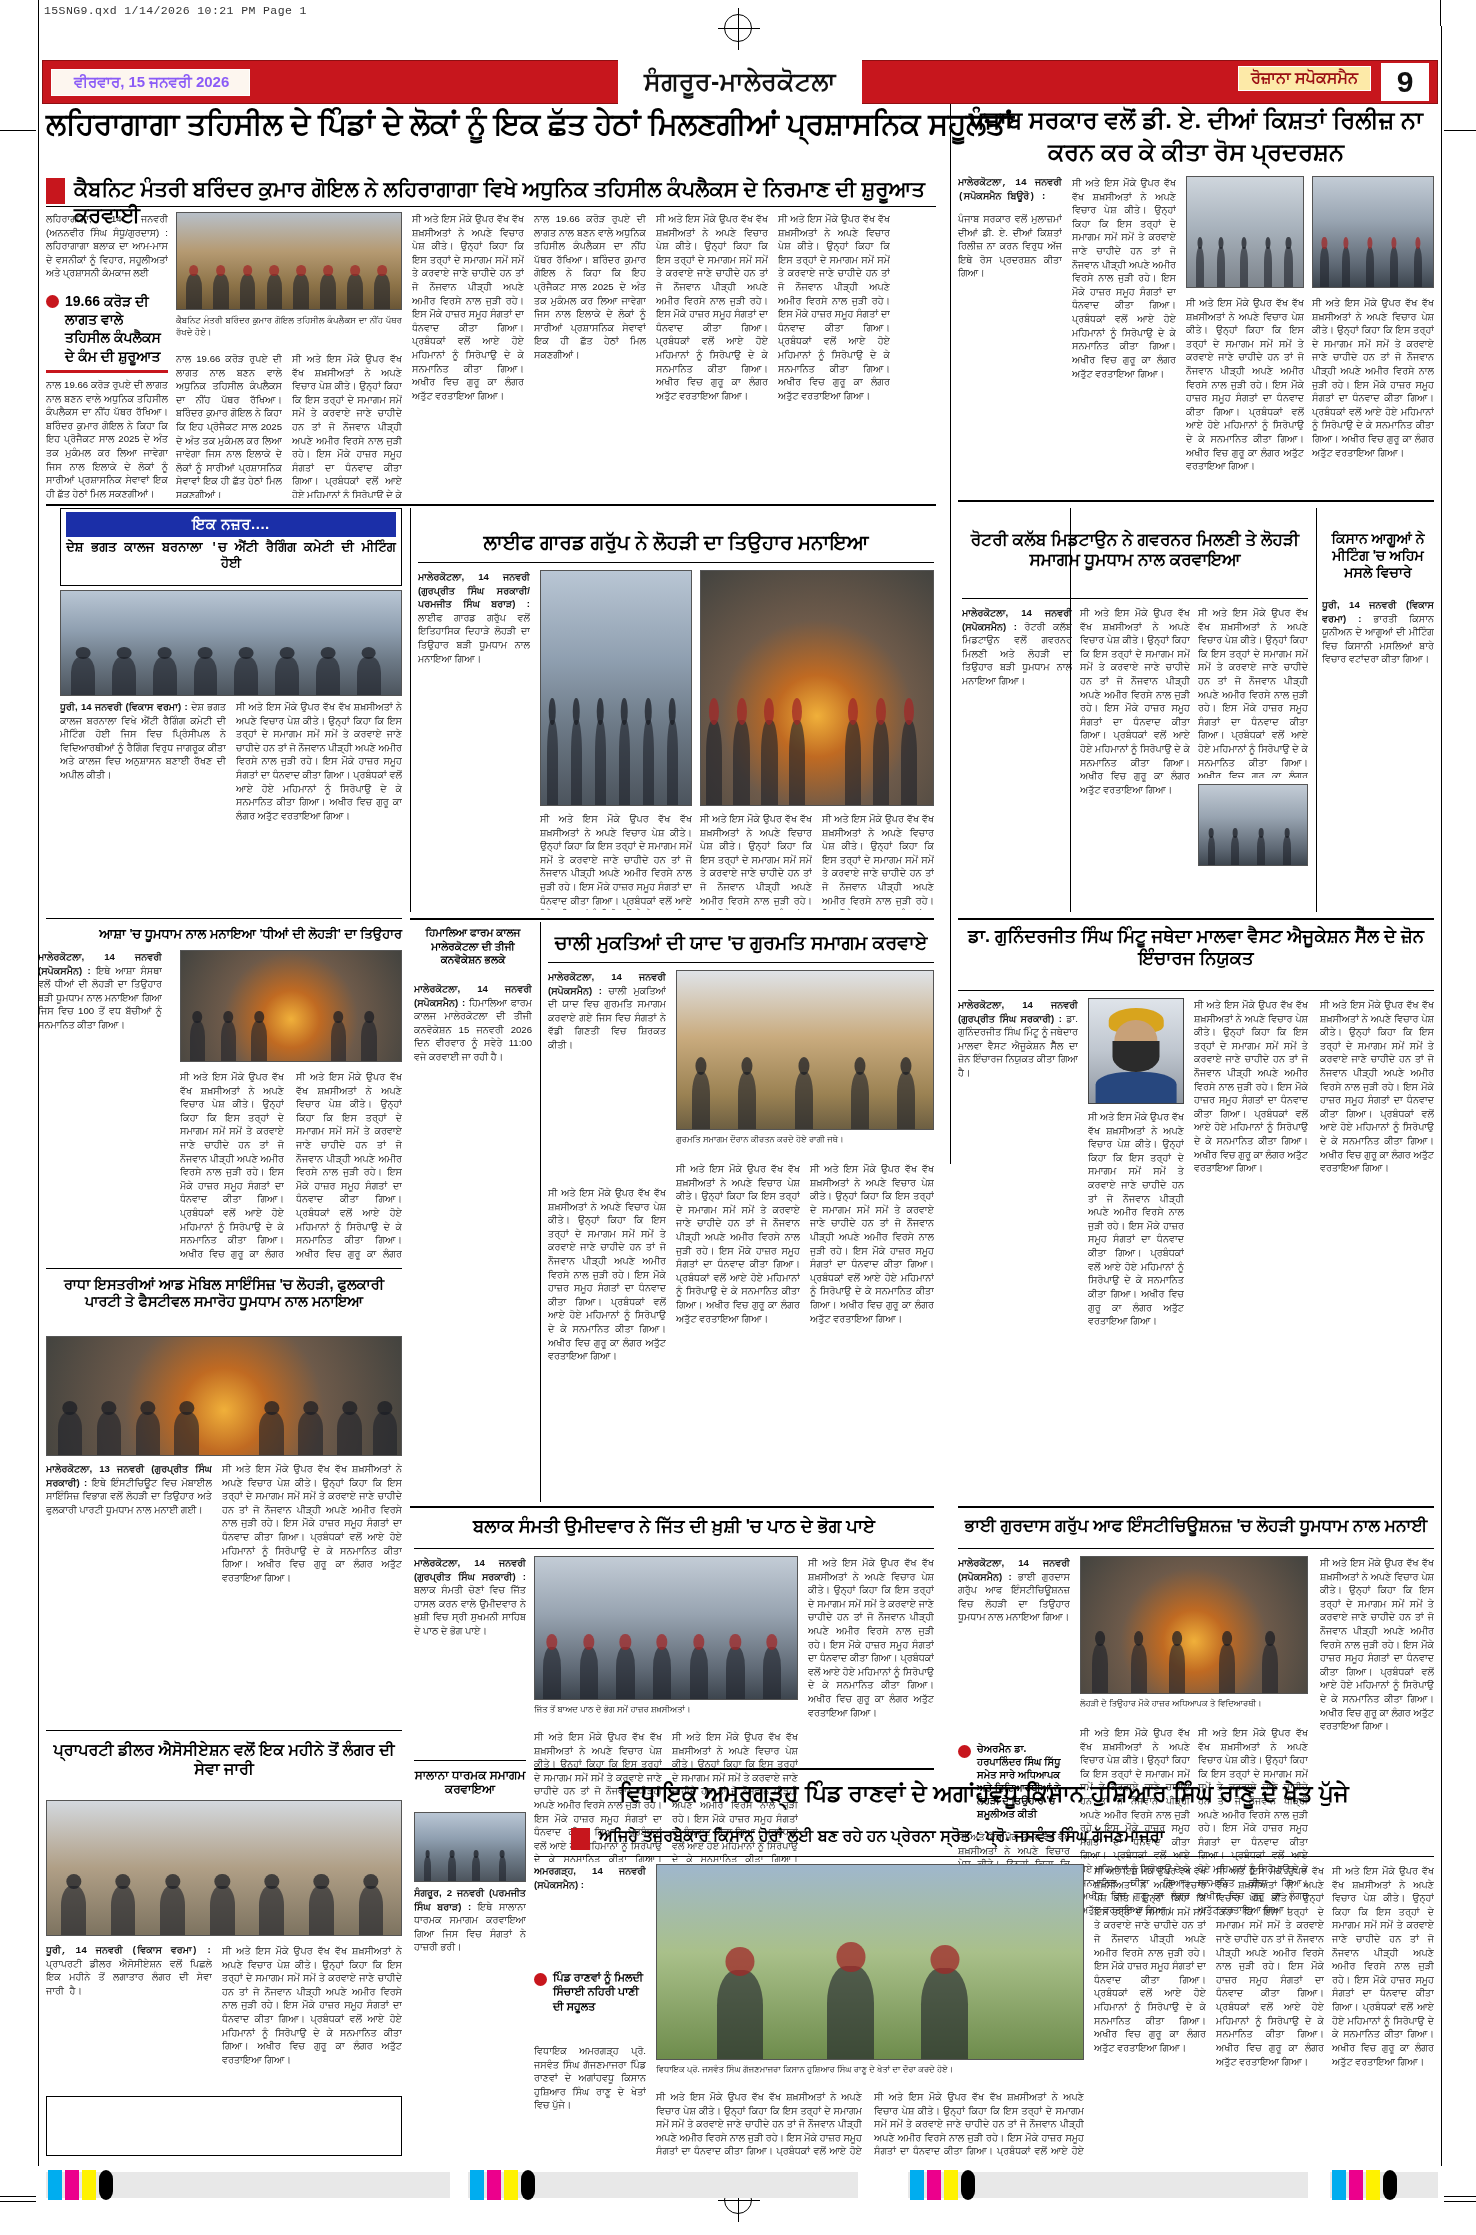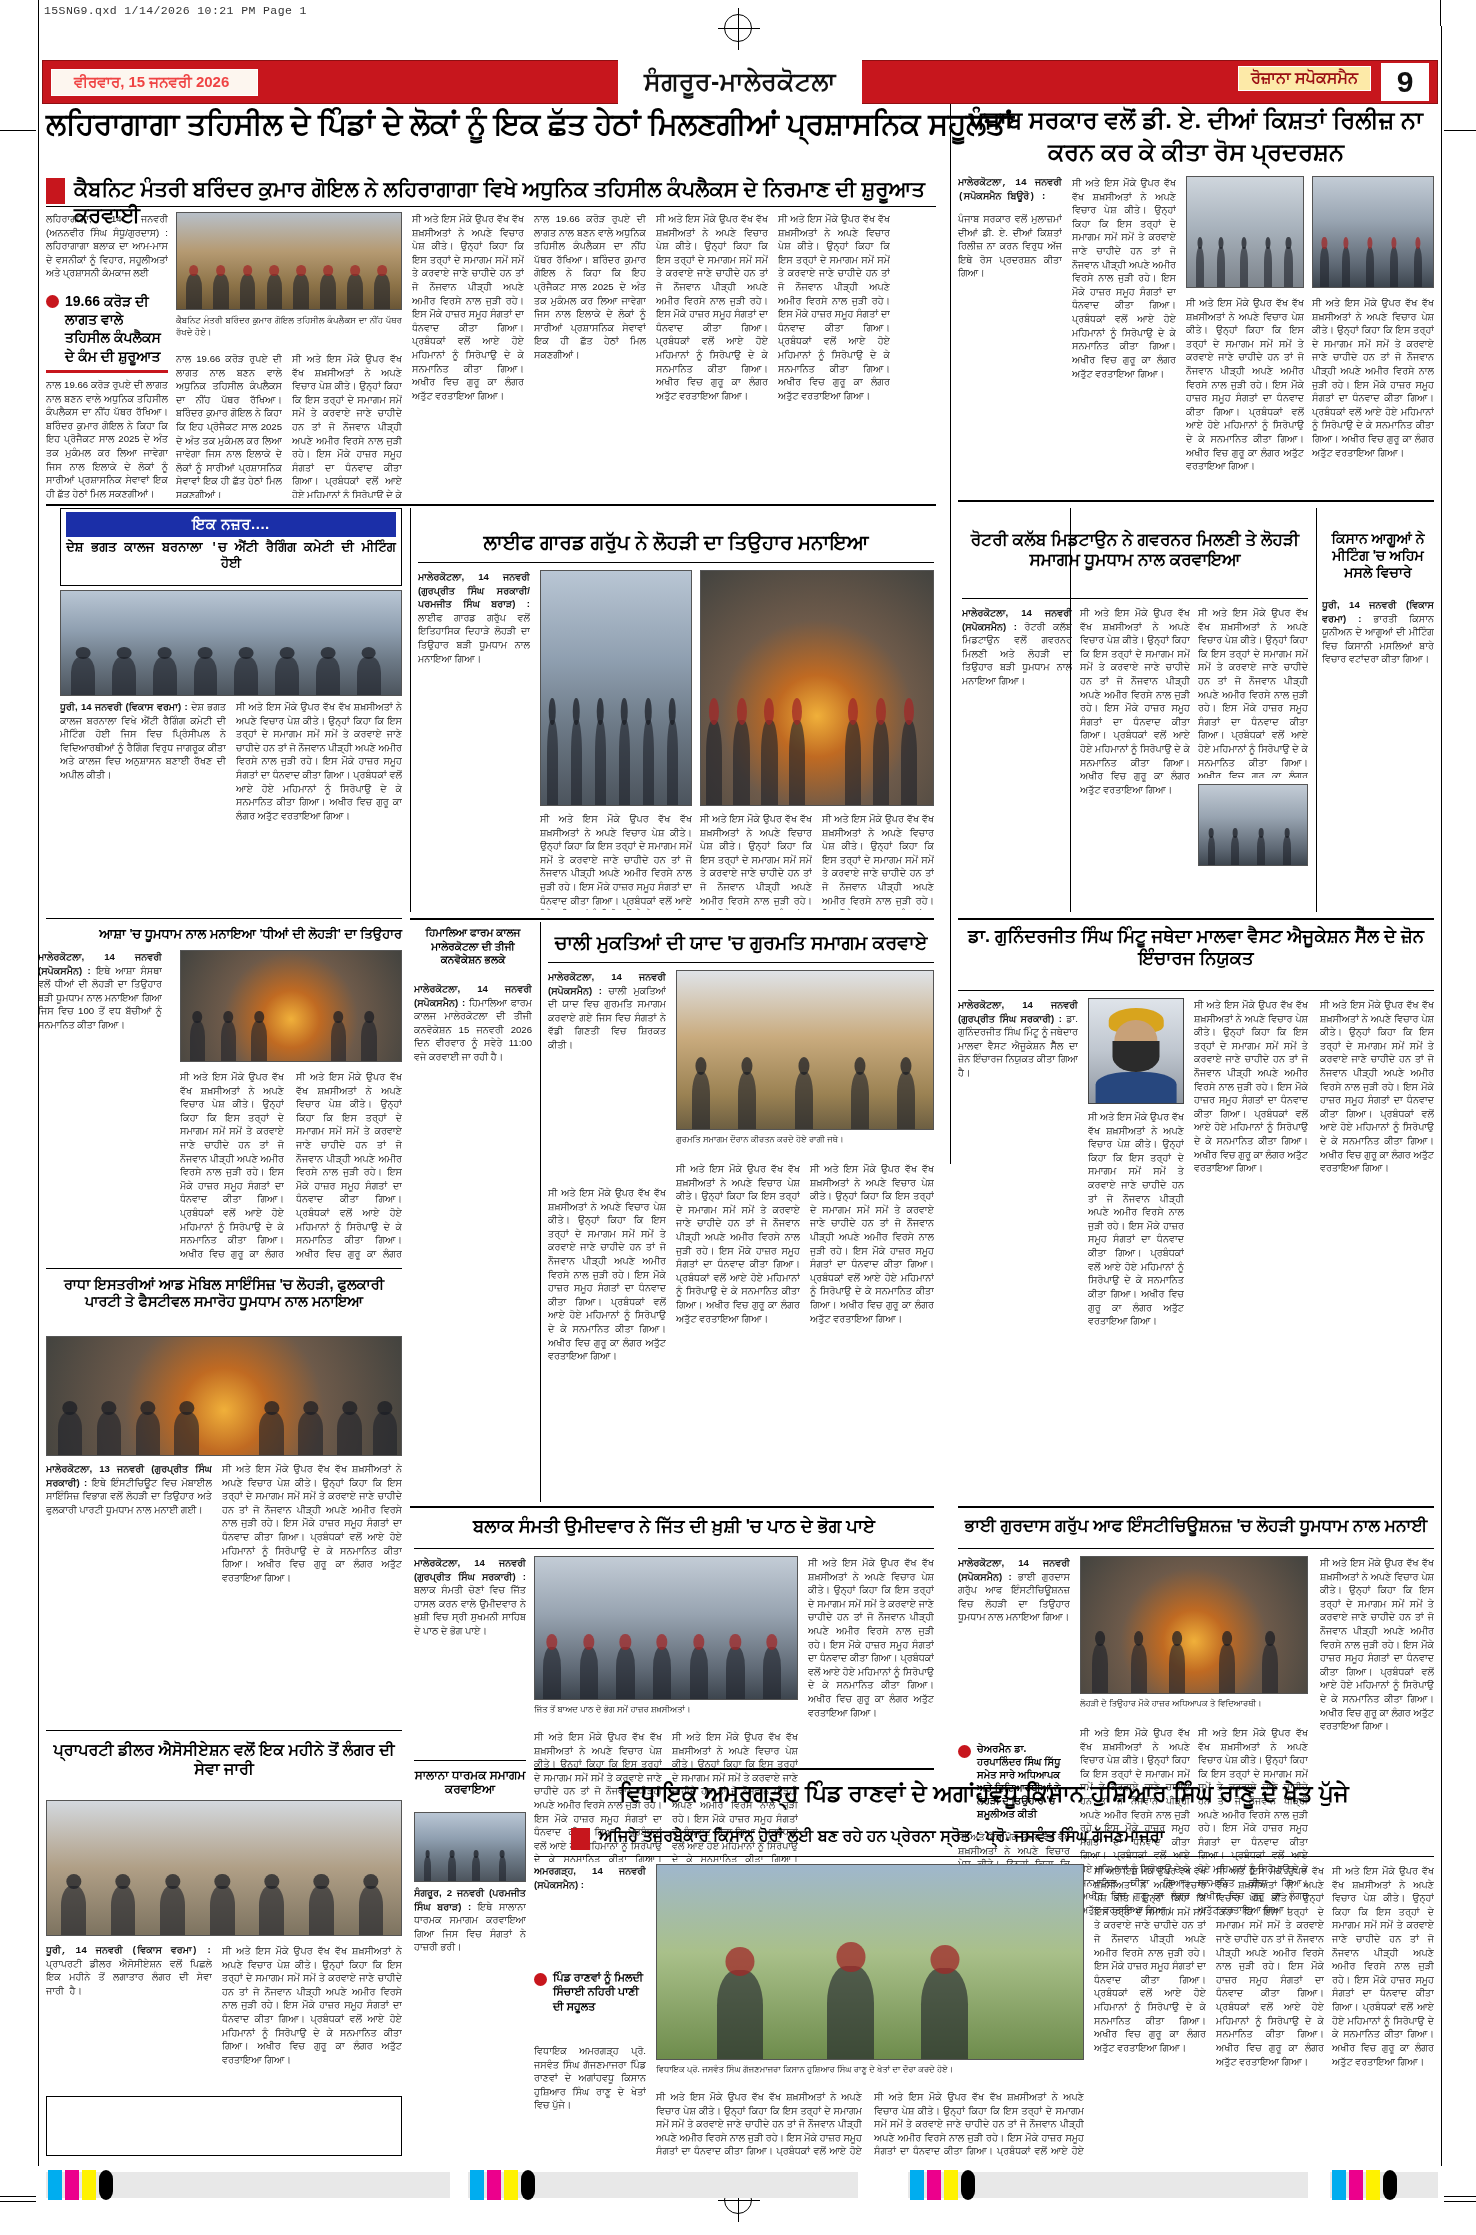--- a/index.html
+++ b/index.html
@@ -39,22 +39,22 @@
   }
 
   
   .masthead {
     position:absolute; left:42px; top:60px; width:1396px; height:44px;
     background:#c7161d; border:1.5px solid #8d0f12;
     display:flex; align-items:center;
   }
   .masthead-date {
     margin-left:8px; background:#fdf6ef; border:1.2px solid #fff;
-    padding:3px 28px 4px 22px;
-    font-size:15px; font-weight:bold; color:#ef4444; white-space:nowrap;
+    padding:3px 20px 4px 22px;
+    font-size:15px; font-weight:bold; color:#8b5cf6; white-space:nowrap;
   }
   .masthead-center {
     position:absolute; left:50%; transform:translateX(-50%);
     background:#fff; padding:3px 26px 4px 26px; top:-2px; height:46px;
     display:flex; align-items:center;
   }
   .masthead-center span {
     font-size:25px; font-weight:bold; color:#111; white-space:nowrap; letter-spacing:.5px;
   }
   .masthead-right {

